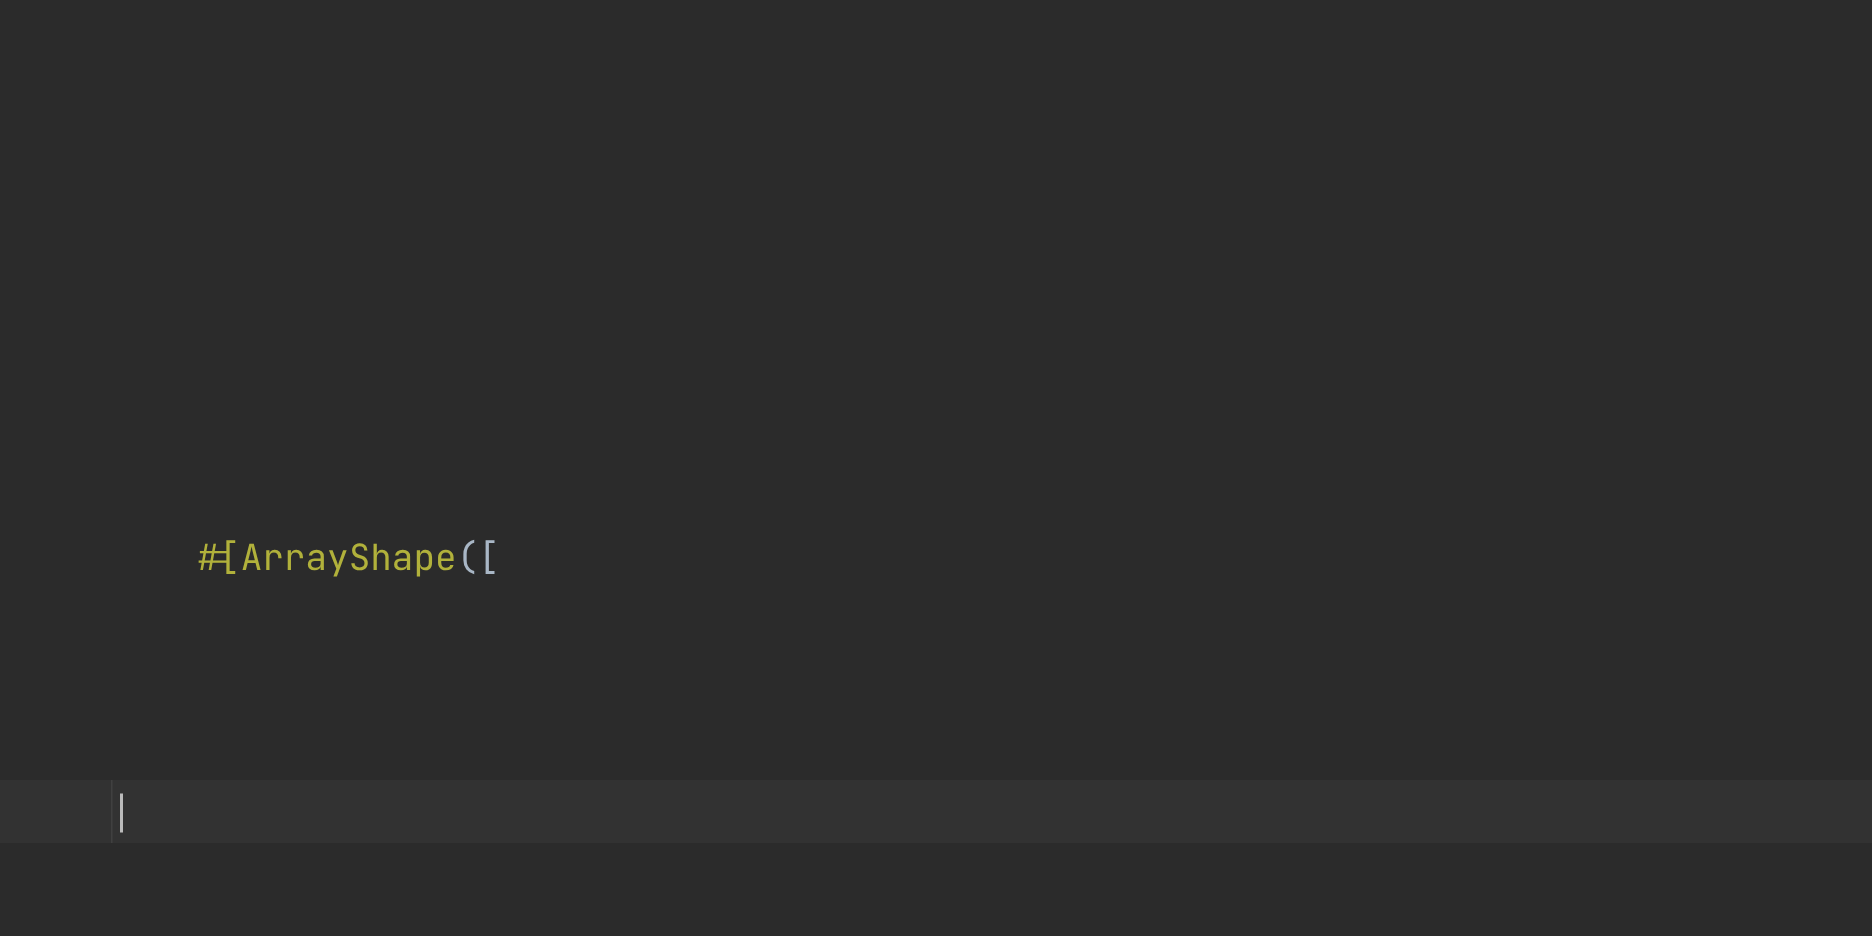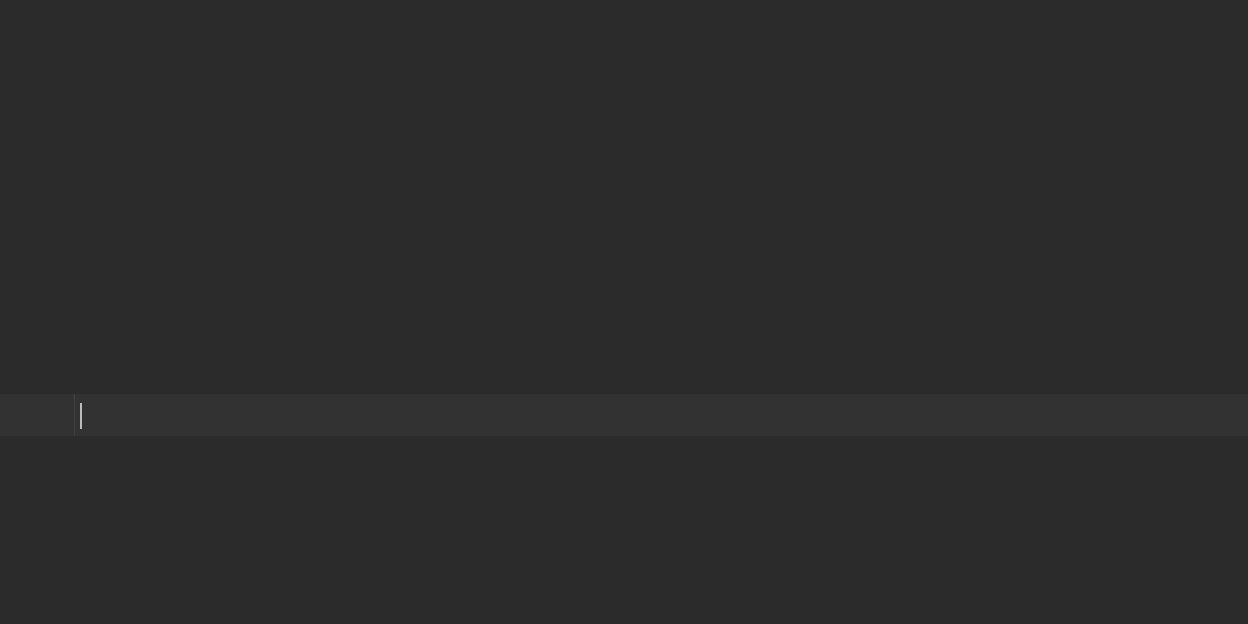--- a/index.html
+++ b/index.html
@@ -55,20 +55,23 @@
   .c-olive   { color: #b1b13b; }   
   .c-default { color: #a9b7c6; }   
 </style>
 </head>
 <body>
 
 <div class="editor">
   <div class="padding-top"></div>
 
   
+  <div class="line">
+    <span class="content"><span class="c-olive">#[</span><span class="c-olive">ArrayShape</span><span class="c-default">([</span></span>
+  </div>
 
   
   <div class="line">
     <div class="highlight"></div>
     <div class="indent-guide"></div>
     <div class="caret"></div>
     
   </div>
 
   

